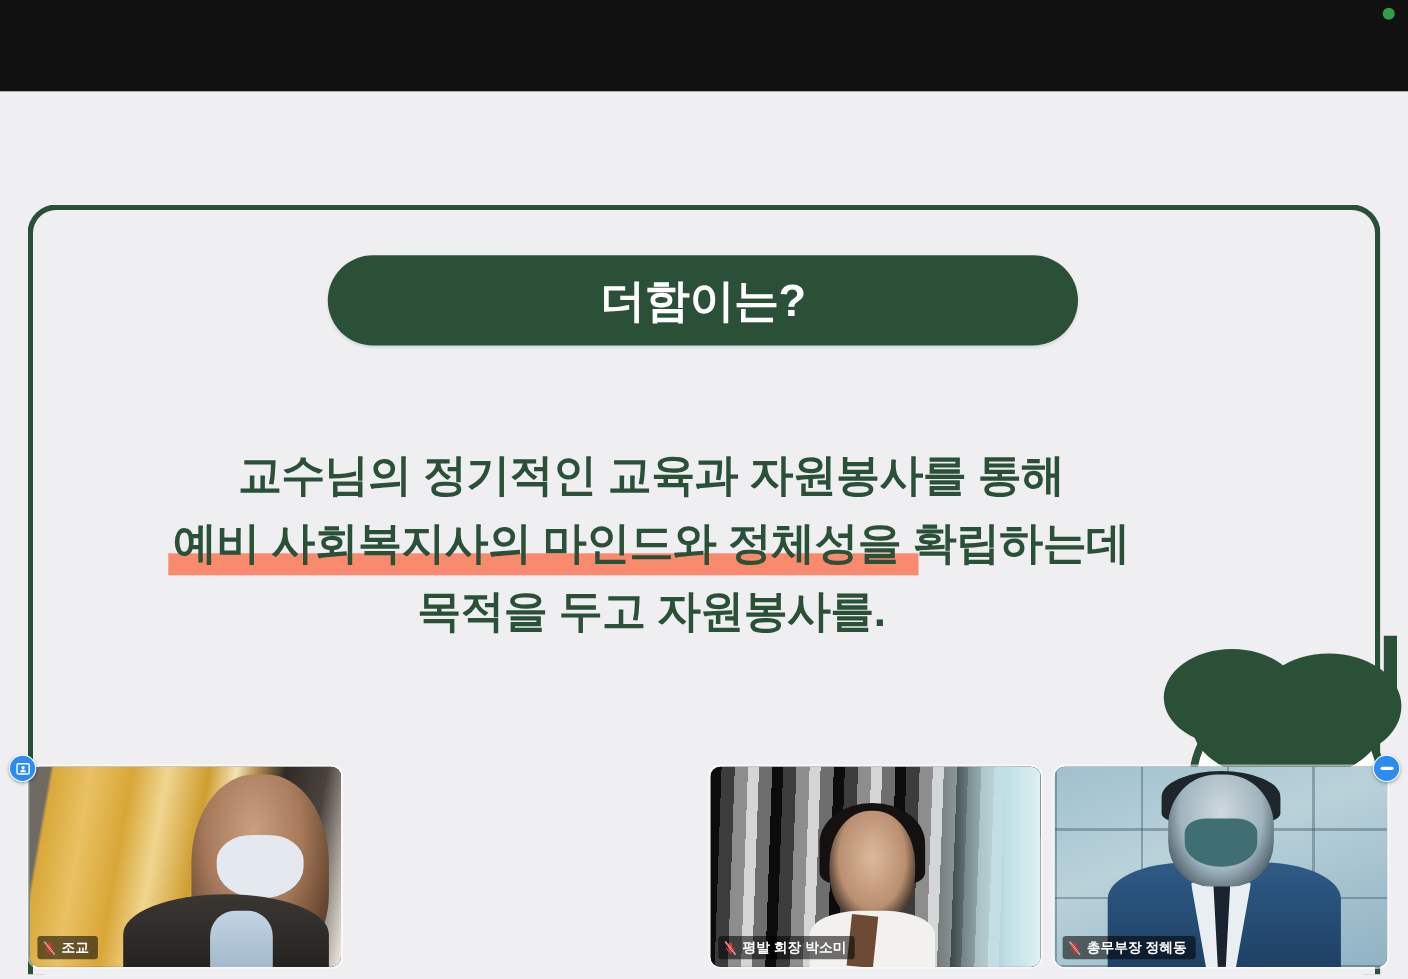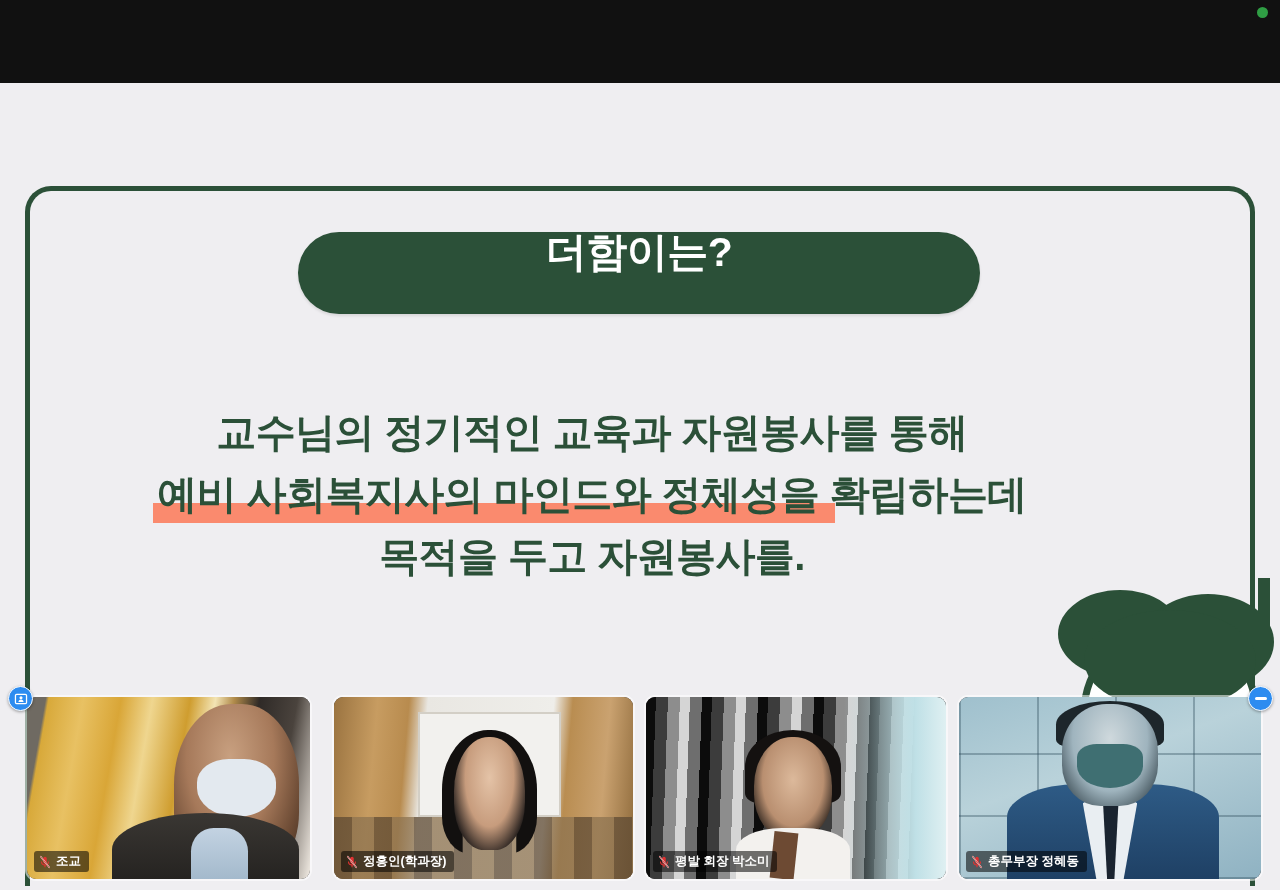--- a/index.html
+++ b/index.html
@@ -36,21 +36,21 @@
     border-bottom: none;
     border-radius: 26px 26px 0 0;
   }
 
   
   .title-pill {
     position: absolute; left: 298px; top: 149px;
     width: 682px; height: 82px;
     background: #2b5038;
     border-radius: 41px;
-    display: flex; align-items: flex-start; justify-content: center;
+    display: flex; align-items: center; justify-content: center;
     box-shadow: 0 2px 3px rgba(0,0,0,0.10);
   }
   .title-pill .t {
     color: #ffffff;
     font-size: 41px;
     font-weight: bold;
     letter-spacing: -0.5px;
     line-height: 1;
   }
 
@@ -228,38 +228,20 @@
           <path d="M12 3a3 3 0 0 1 3 3v6a3 3 0 0 1-6 0V6a3 3 0 0 1 3-3z" fill="#e03131"></path>
           <path d="M6 11a6 6 0 0 0 12 0" stroke="#e03131" stroke-width="2" fill="none"></path>
           <line x1="12" y1="17" x2="12" y2="21" stroke="#e03131" stroke-width="2"></line>
           <line x1="4" y1="2" x2="20" y2="22" stroke="#ffffff" stroke-width="2.4"></line>
           <line x1="4" y1="2" x2="20" y2="22" stroke="#c92a2a" stroke-width="1.4"></line>
         </svg>
         <span>조교</span>
       </div>
     </div>
 
-    <div class="tile" style="left:334px; width:299px;">
-      <div class="vid feed2">
-        <div class="board"></div>
-          <div class="chairs"></div>
-          <div class="hair"></div>
-          <div class="head"></div>
-      </div>
-      <div class="namebadge">
-        <svg class="mic-off" viewBox="0 0 24 24">
-          <path d="M12 3a3 3 0 0 1 3 3v6a3 3 0 0 1-6 0V6a3 3 0 0 1 3-3z" fill="#e03131"></path>
-          <path d="M6 11a6 6 0 0 0 12 0" stroke="#e03131" stroke-width="2" fill="none"></path>
-          <line x1="12" y1="17" x2="12" y2="21" stroke="#e03131" stroke-width="2"></line>
-          <line x1="4" y1="2" x2="20" y2="22" stroke="#ffffff" stroke-width="2.4"></line>
-          <line x1="4" y1="2" x2="20" y2="22" stroke="#c92a2a" stroke-width="1.4"></line>
-        </svg>
-        <span>정홍인(학과장)</span>
-      </div>
-    </div>
 
     <div class="tile" style="left:646px; width:300px;">
       <div class="vid feed3">
         <div class="glow"></div>
           <div class="hair"></div>
           <div class="head"></div>
           <div class="top"></div>
           <div class="strap"></div>
       </div>
       <div class="namebadge">

